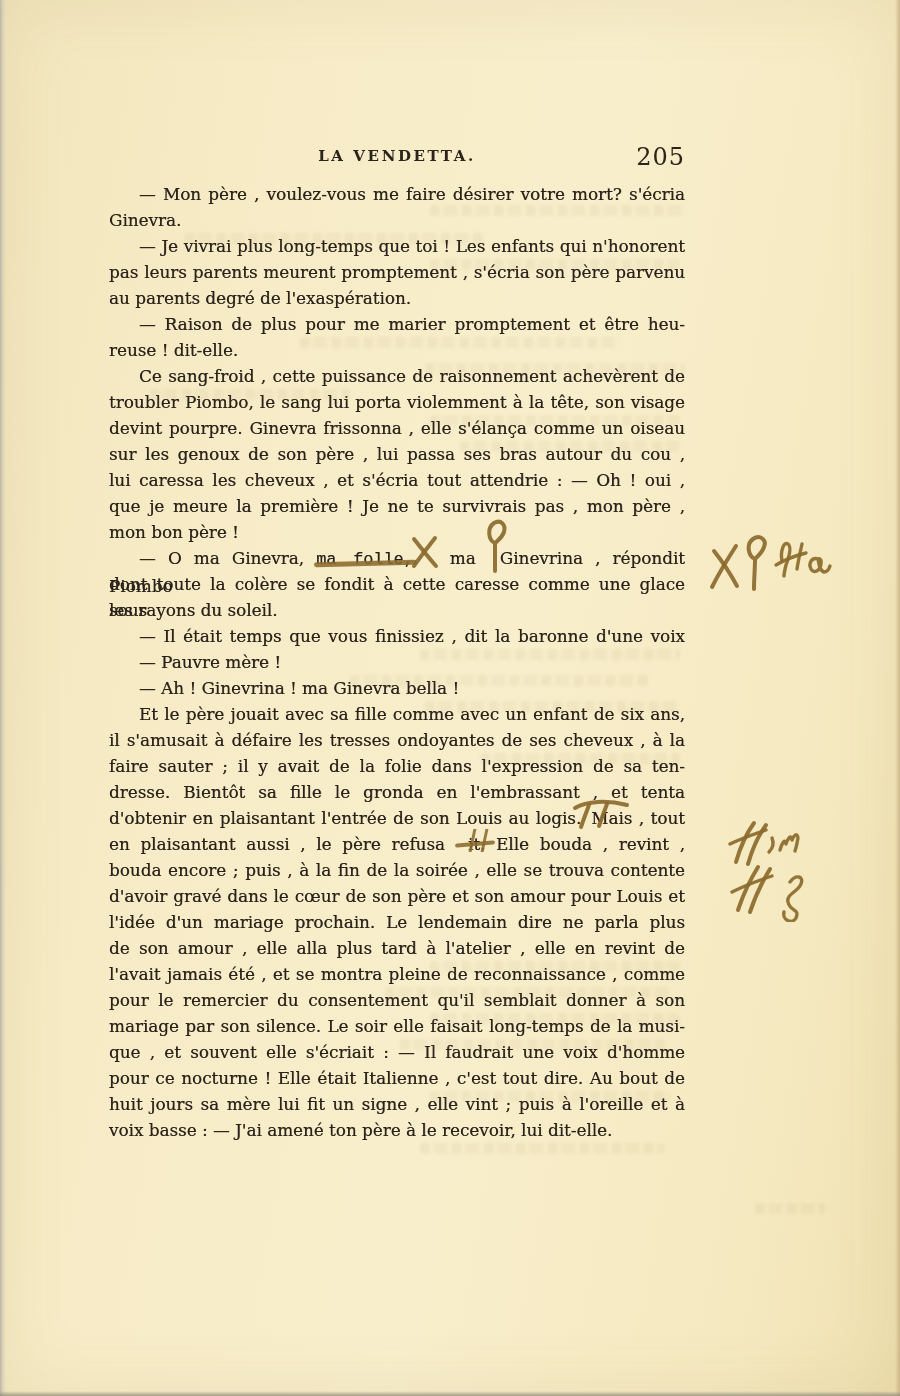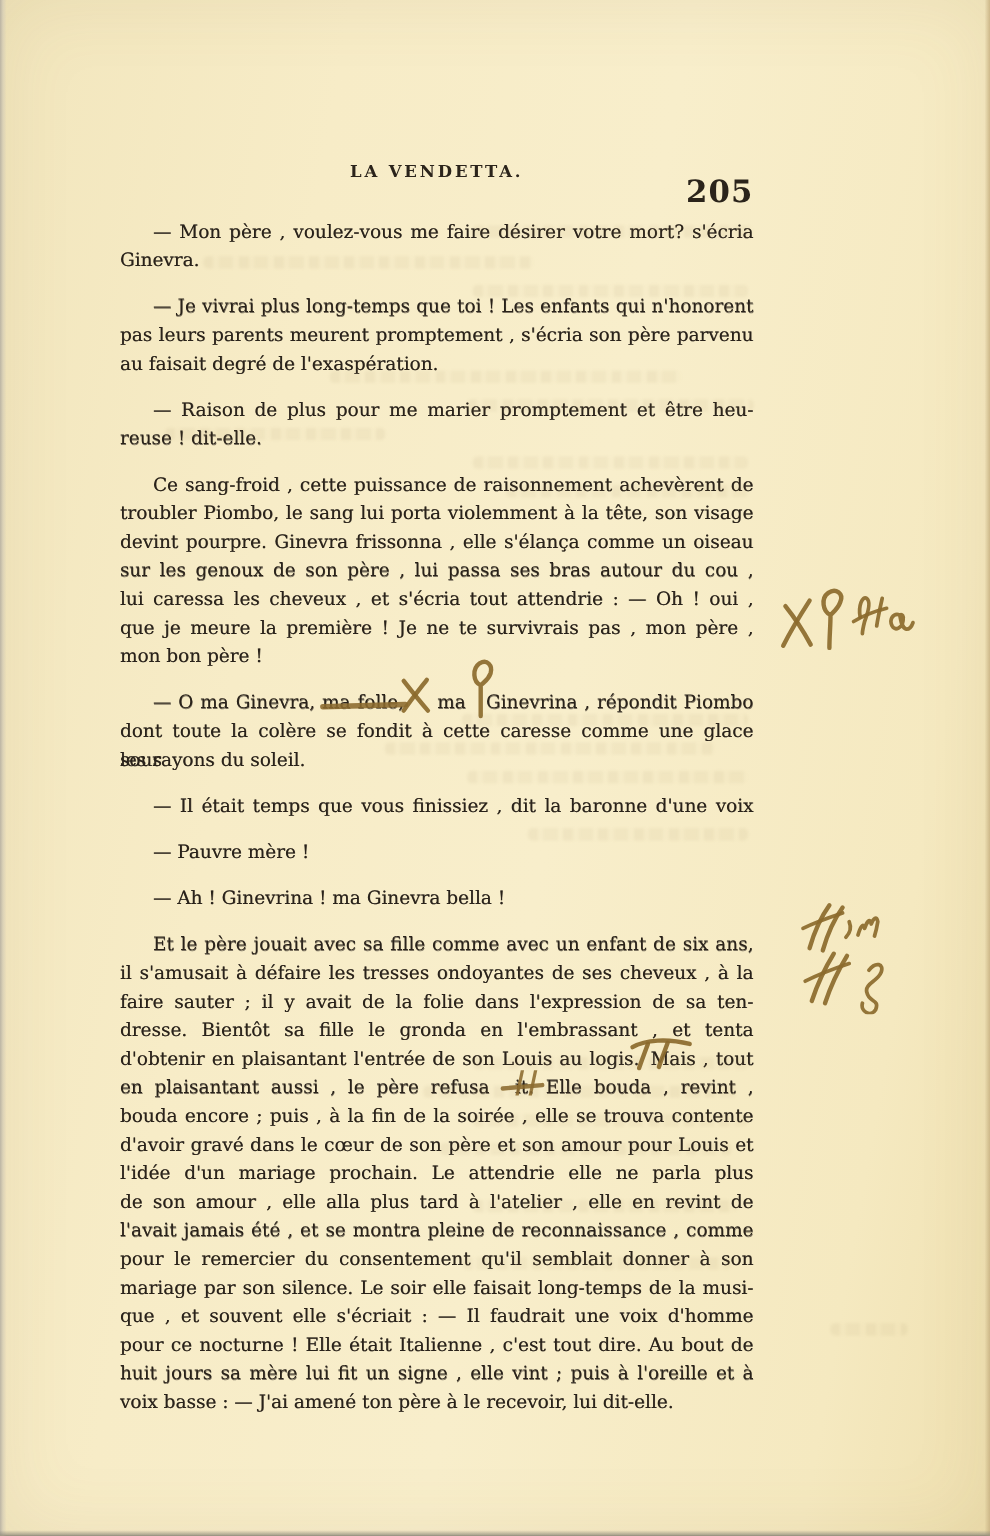--- a/index.html
+++ b/index.html
@@ -17,34 +17,34 @@
   .edge-left{position:absolute;left:0;top:0;bottom:0;width:6px;
     background:linear-gradient(90deg,#b3ada0,#d8cfb6 45%,rgba(216,207,182,0));opacity:.85;}
   .edge-right{position:absolute;right:0;top:0;bottom:0;width:5px;
     background:linear-gradient(270deg,#c9b384,rgba(201,179,132,0));opacity:.9;}
   .edge-bottom{position:absolute;left:0;right:0;bottom:0;height:5px;
     background:linear-gradient(0deg,#8f8a7c,rgba(143,138,124,0));opacity:.8;}
 
   
   .header{position:absolute;left:109px;top:147px;width:576px;color:#2b241b;}
   .title{display:block;text-align:center;font-weight:bold;font-size:15px;letter-spacing:2.6px;}
-  .pagenum{position:absolute;right:0;top:-4px;font-size:28px;font-weight:bold;letter-spacing:1px;margin-top:15px;}
+  .pagenum{position:absolute;right:0;top:-4px;font-size:24px;font-weight:normal;letter-spacing:1px;}
 
   
   .textblock{
     position:absolute;left:109px;top:181px;width:576px;
     font-size:16.8px;color:#29221a;
     text-shadow:0.3px 0.2px 0 rgba(41,34,26,.6);
   }
   .line{height:26px;line-height:26px;text-align:justify;}
   .line.j{text-align-last:justify;}
-  .line.ind{text-indent:30px;margin-top:16px;}
+  .line.ind{text-indent:30px;}
 
   
-  .struck{position:relative;}
+  .struck{position:relative;font-family:Liberation Mono, monospace;}
   .struck::after{
     content:"";position:absolute;left:-2px;right:-4px;top:11px;height:4.5px;
     background:rgba(139,106,45,.88);border-radius:3px;transform:rotate(-1.5deg);
   }
   
   .struck2{position:relative;margin-left:23px;}
   .struck2::before{
     content:"";position:absolute;left:-13px;top:8px;width:40px;height:3.6px;
     background:rgba(139,106,45,.88);border-radius:2px;transform:rotate(-5deg);
   }
@@ -88,21 +88,21 @@
   <div class="header">
     <span class="title">LA VENDETTA.</span>
     <span class="pagenum">205</span>
   </div>
 
   <div class="textblock" id="textblock">
       <div class="line j ind">— Mon père , voulez-vous me faire désirer votre mort? s'écria</div>
       <div class="line">Ginevra.</div>
       <div class="line j ind">— Je vivrai plus long-temps que toi ! Les enfants qui n'honorent</div>
       <div class="line j">pas leurs parents meurent promptement , s'écria son père parvenu</div>
-      <div class="line">au faisait degré de l'exaspération.</div>
+      <div class="line">au parents degré de l'exaspération.</div>
       <div class="line j ind">— Raison de plus pour me marier promptement et être heu-</div>
       <div class="line">reuse ! dit-elle.</div>
       <div class="line j ind">Ce sang-froid , cette puissance de raisonnement achevèrent de</div>
       <div class="line j">troubler Piombo, le sang lui porta violemment à la tête, son visage</div>
       <div class="line j">devint pourpre. Ginevra frissonna , elle s'élança comme un oiseau</div>
       <div class="line j">sur les genoux de son père , lui passa ses bras autour du cou ,</div>
       <div class="line j">lui caressa les cheveux , et s'écria tout attendrie : — Oh ! oui ,</div>
       <div class="line j">que je meure la première ! Je ne te survivrais pas , mon père ,</div>
       <div class="line">mon bon père !</div>
       <div class="line j ind"><span>— O ma Ginevra, </span><span class="struck">ma folle,</span><span class="mark x-mark"><svg width="28" height="34" viewBox="0 0 28 34">
@@ -121,21 +121,21 @@
       <div class="line j">faire sauter ; il y avait de la folie dans l'expression de sa ten-</div>
       <div class="line j">dresse. Bientôt sa fille le gronda en l'embrassant , et tenta</div>
       <div class="line j"><span>d'obtenir en plaisantant l'entrée de son Louis au logis.</span><span class="mark pi-mark"><svg width="56" height="36" viewBox="0 0 56 36">
             <path class="hand" d="M2,12 C14,5 34,4 54,9"></path>
             <path class="hand" d="M16,9 C13,17 10,25 8,31"></path>
             <path class="hand" d="M34,8 C31,16 28,24 26,30"></path>
           </svg></span><span>Mais , tout</span></div>
       <div class="line j"><span>en plaisantant aussi , le père refusa</span><span class="struck2">it.</span><span> Elle bouda , revint ,</span></div>
       <div class="line j">bouda encore ; puis , à la fin de la soirée , elle se trouva contente</div>
       <div class="line j">d'avoir gravé dans le cœur de son père et son amour pour Louis et</div>
-      <div class="line j">l'idée d'un mariage prochain. Le attendrie elle ne parla plus</div>
+      <div class="line j">l'idée d'un mariage prochain. Le lendemain dire ne parla plus</div>
       <div class="line j">de son amour , elle alla plus tard à l'atelier , elle en revint de</div>
       <div class="line j">l'avait jamais été , et se montra pleine de reconnaissance , comme</div>
       <div class="line j">pour le remercier du consentement qu'il semblait donner à son</div>
       <div class="line j">mariage par son silence. Le soir elle faisait long-temps de la musi-</div>
       <div class="line j">que , et souvent elle s'écriait : — Il faudrait une voix d'homme</div>
       <div class="line j">pour ce nocturne ! Elle était Italienne , c'est tout dire. Au bout de</div>
       <div class="line j">huit jours sa mère lui fit un signe , elle vint ; puis à l'oreille et à</div>
       <div class="line">voix basse : — J'ai amené ton père à le recevoir, lui dit-elle.</div>
     </div>
 

